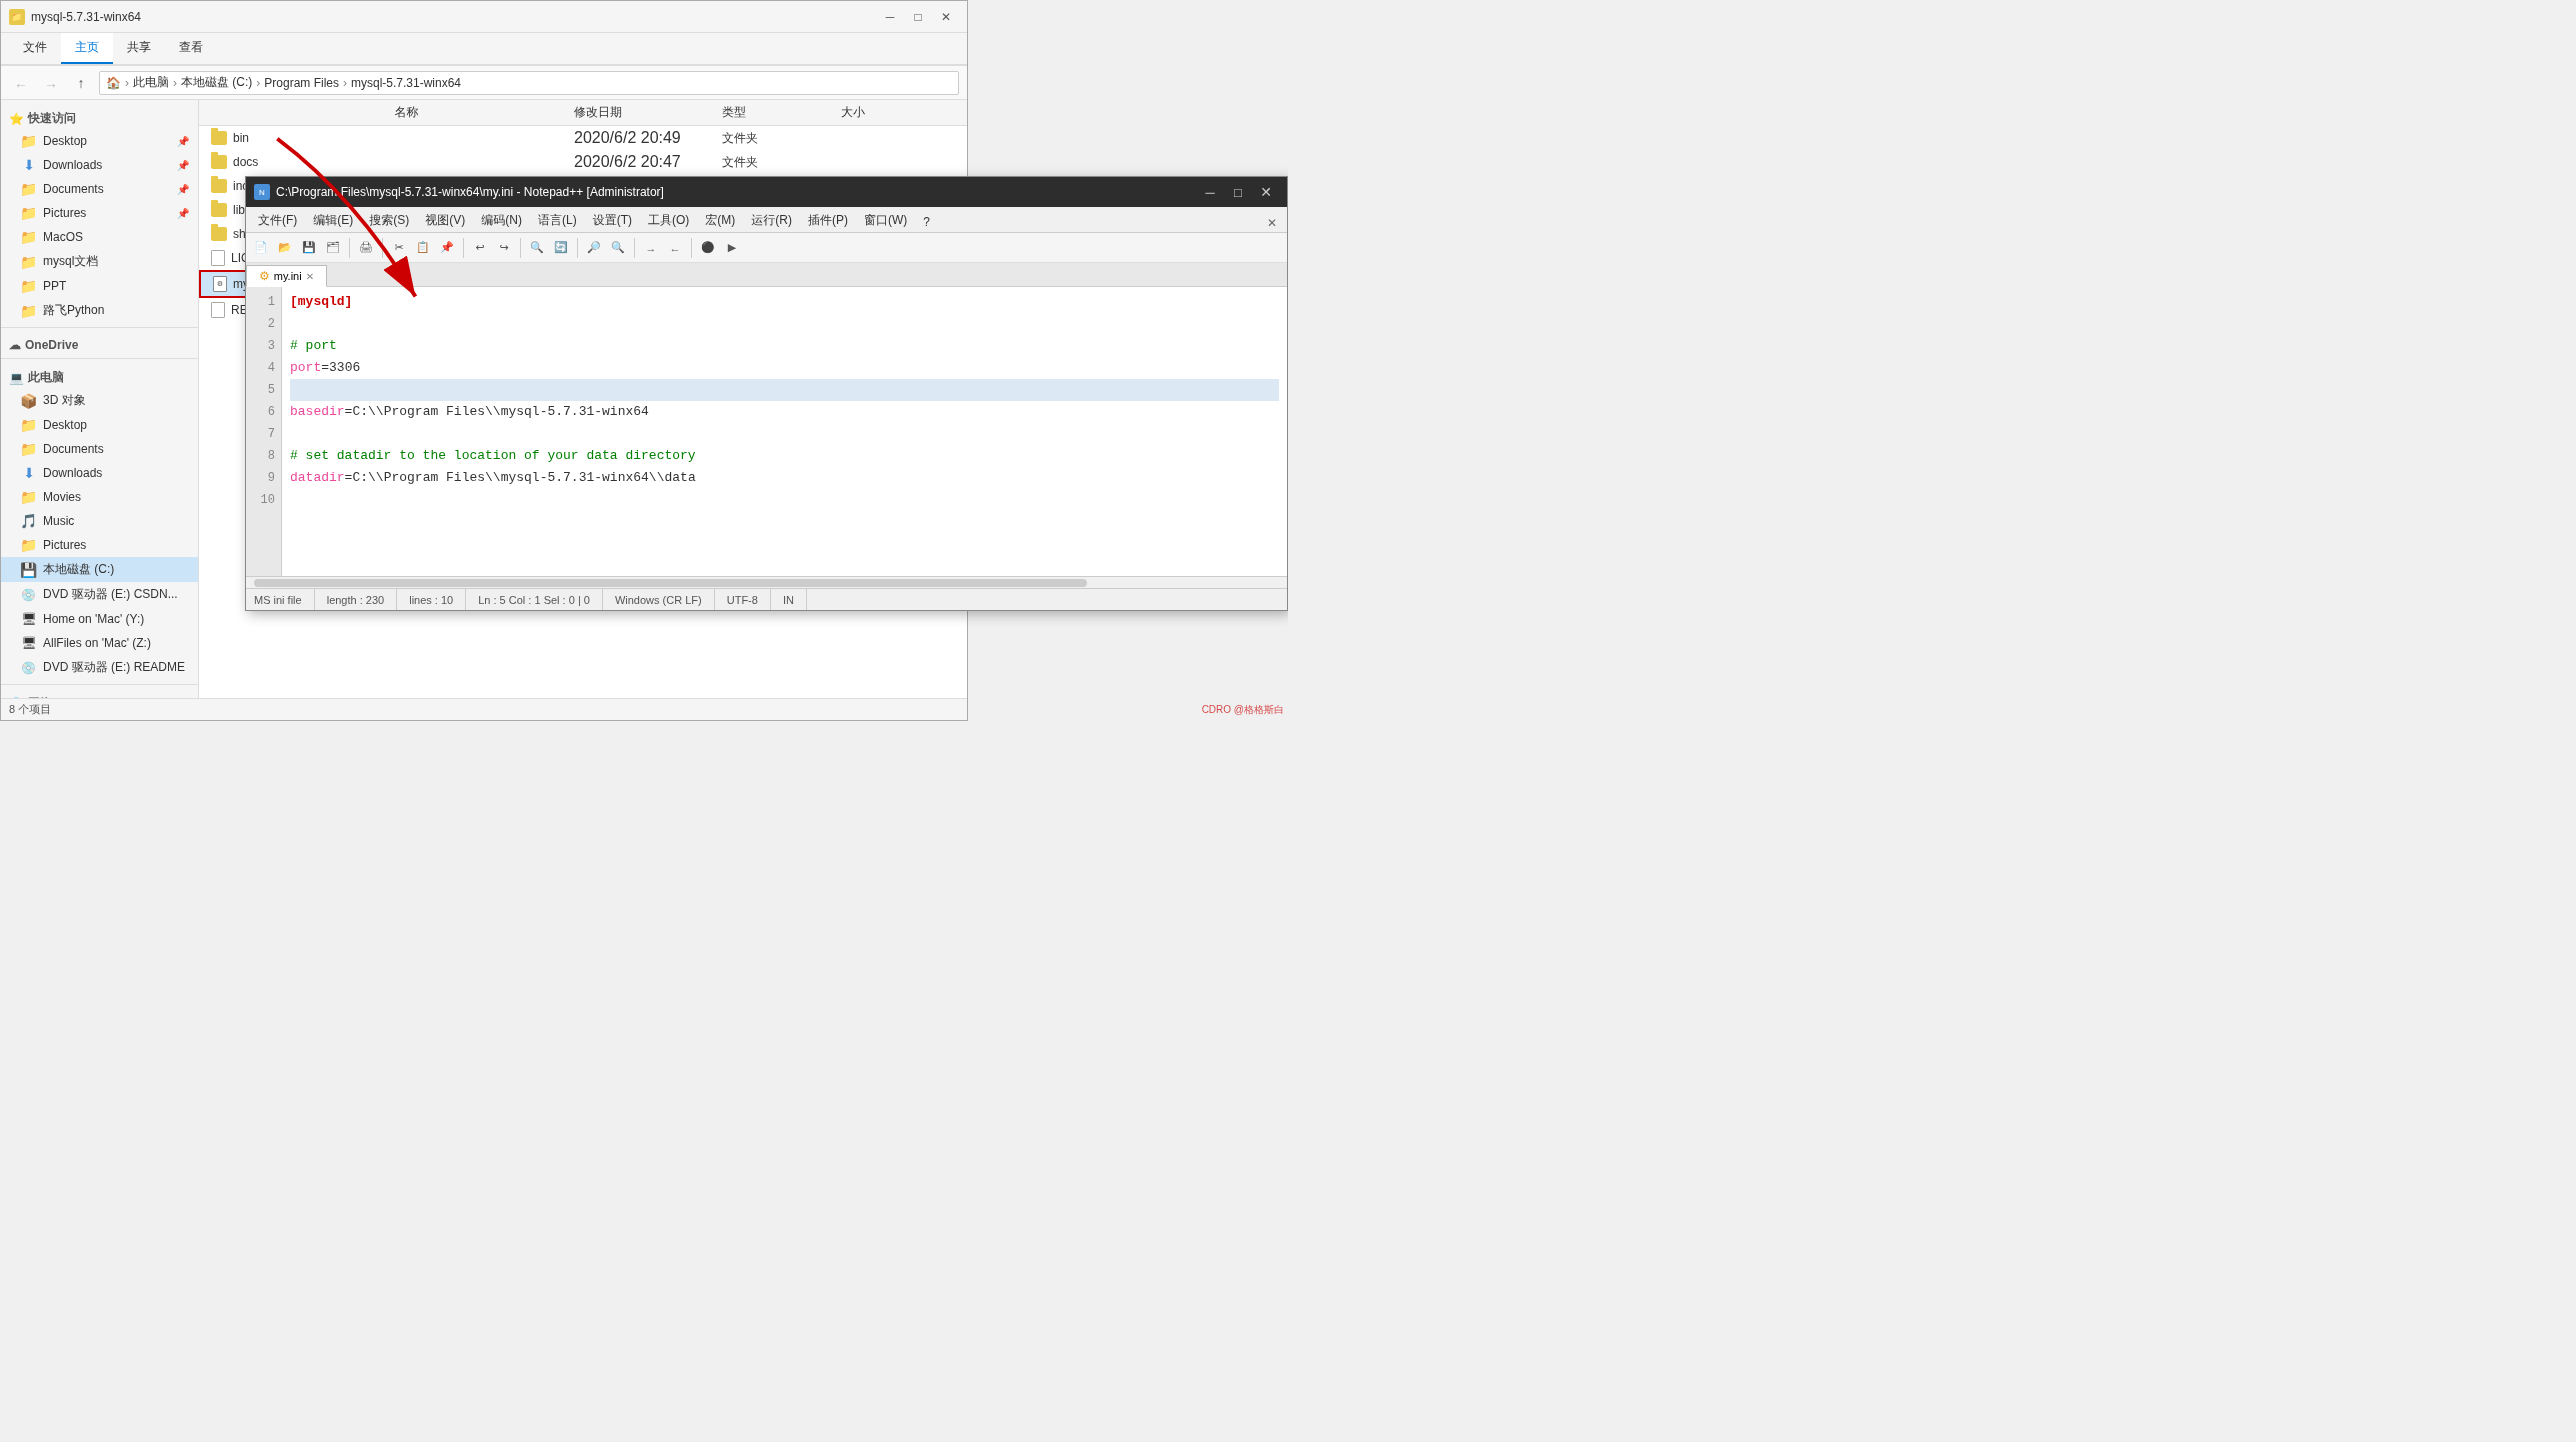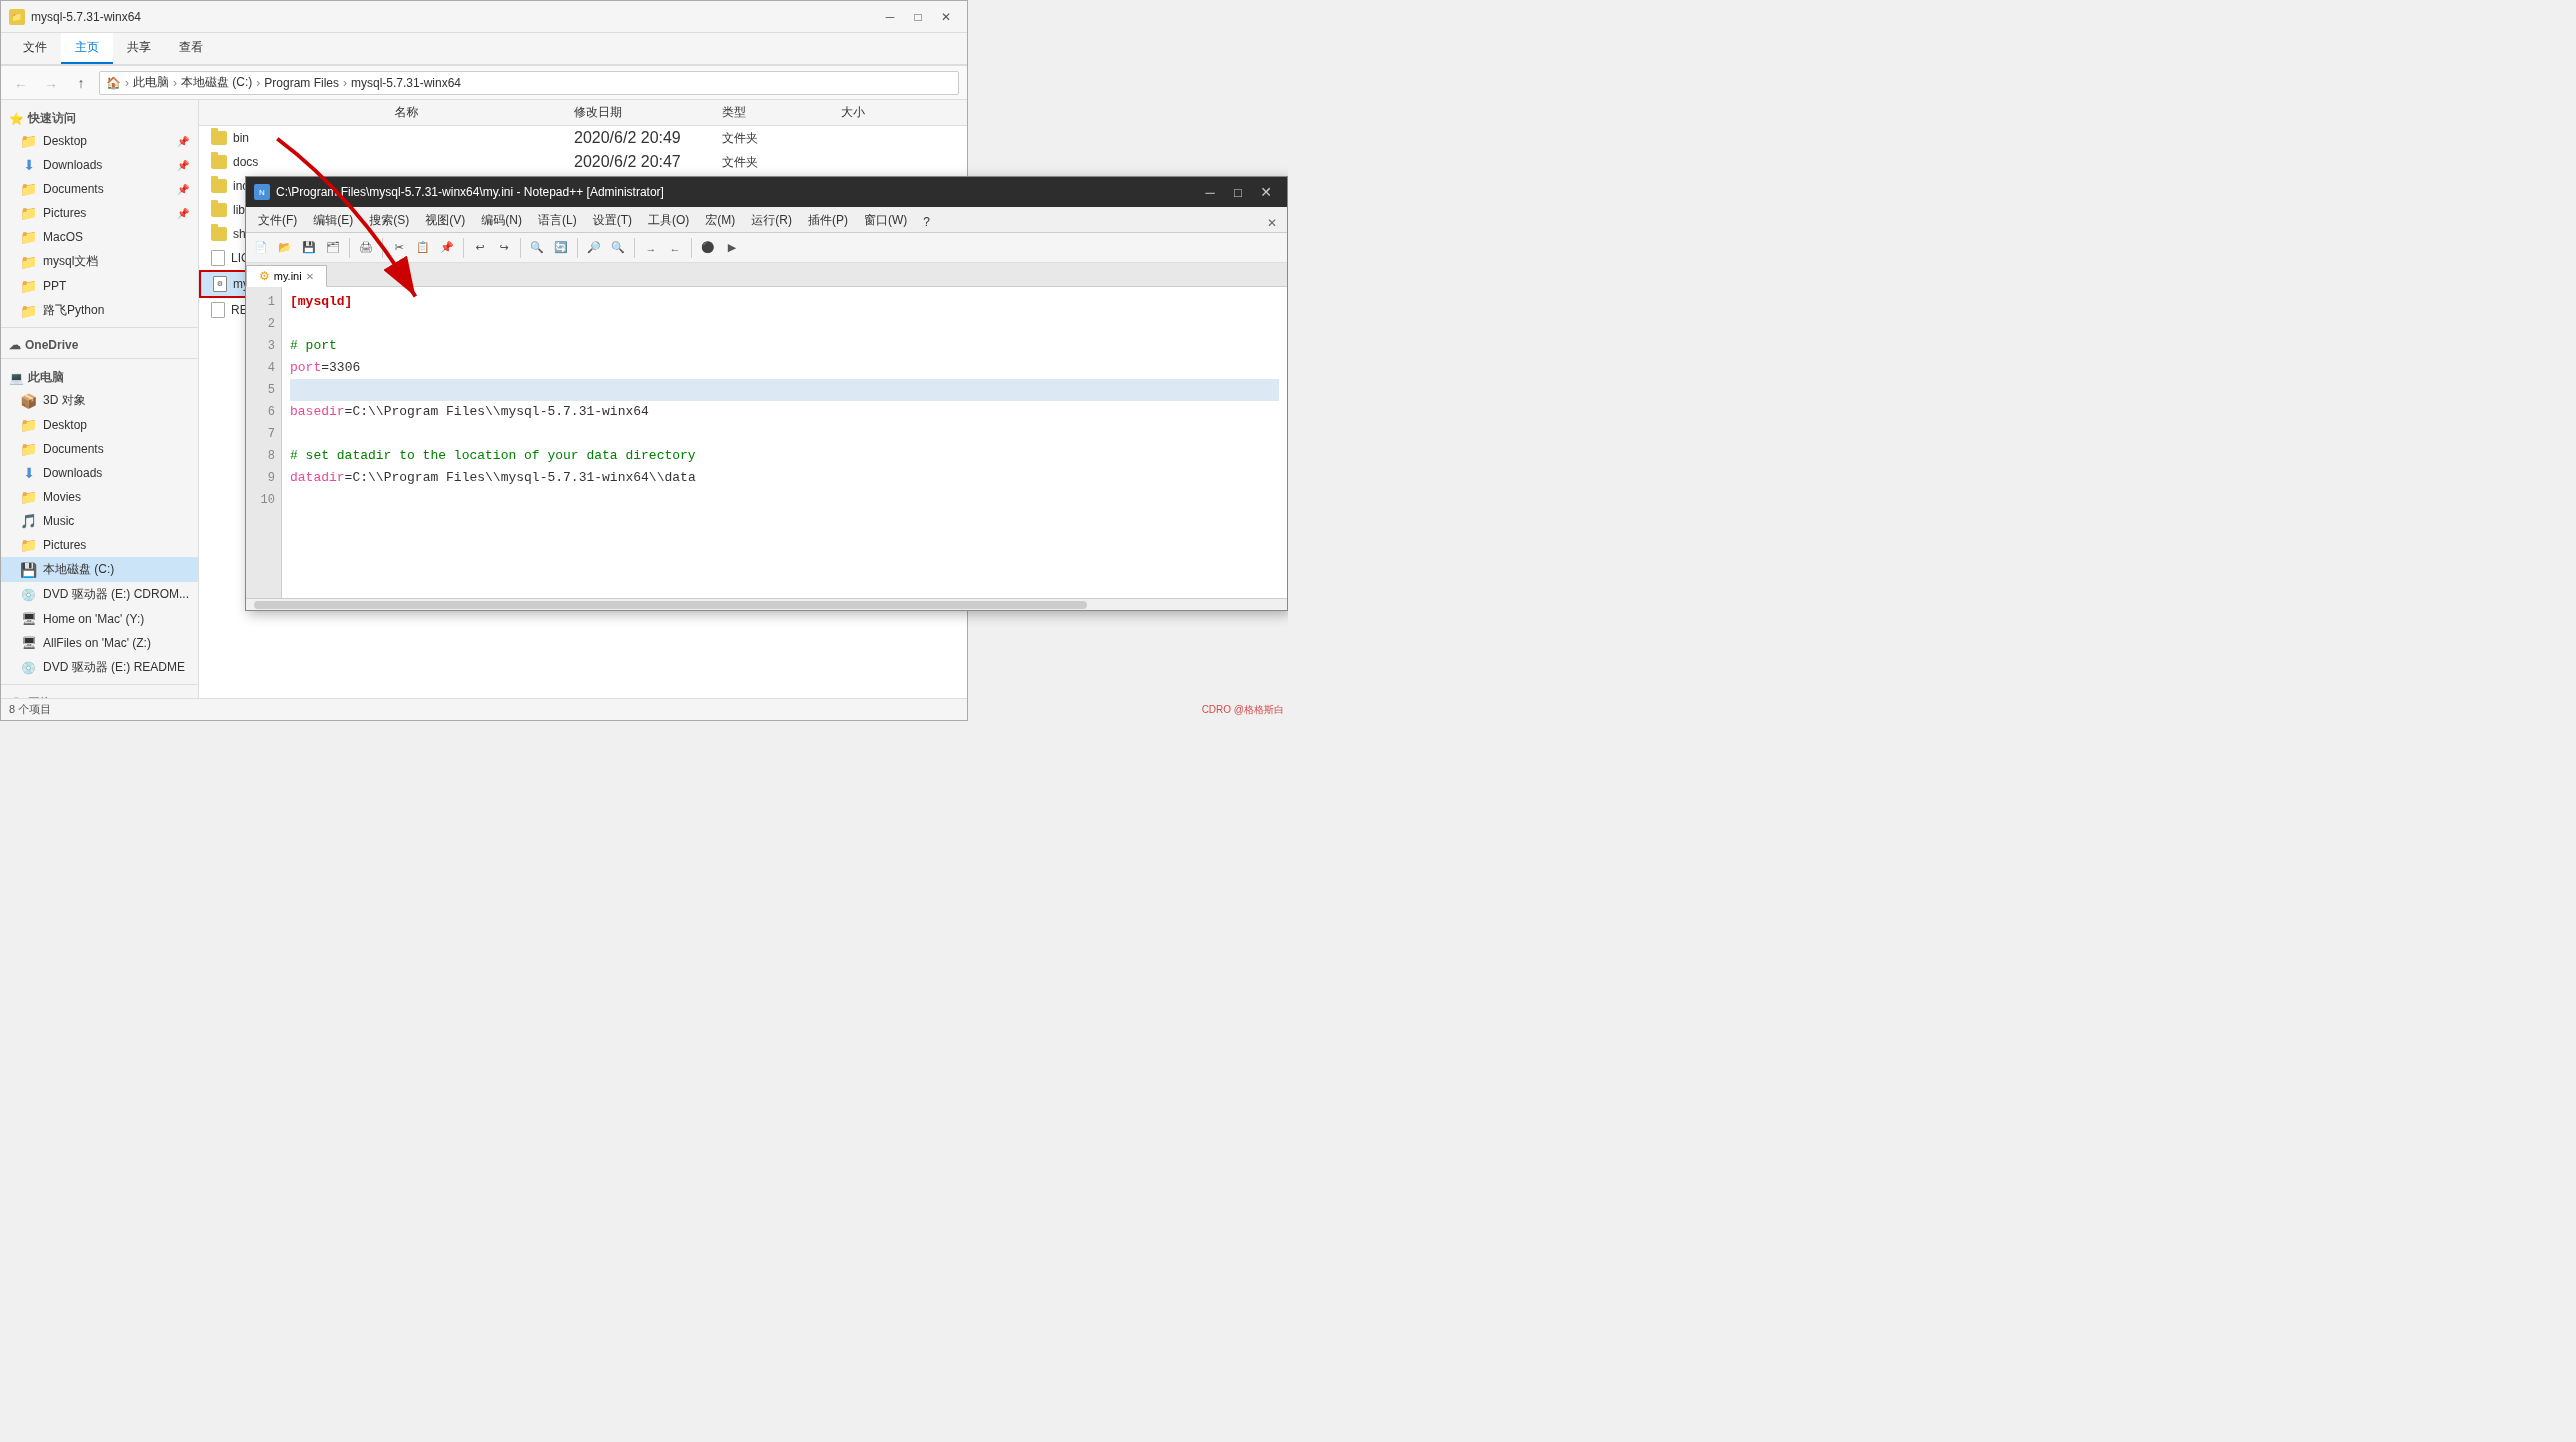--- a/index.html
+++ b/index.html
@@ -608,21 +608,21 @@
       <div class="sidebar-item">
         <div class="sidebar-icon folder-icon-yellow">📁</div>
         <span>Pictures</span>
       </div>
       <div class="sidebar-item selected">
         <div class="sidebar-icon" style="font-size:14px;">💾</div>
         <span>本地磁盘 (C:)</span>
       </div>
       <div class="sidebar-item">
         <div class="sidebar-icon" style="font-size:12px;">💿</div>
-        <span>DVD 驱动器 (E:) CDROM...</span>
+        <span>DVD 驱动器 (E:) CSDN...</span>
       </div>
       <div class="sidebar-item">
         <div class="sidebar-icon" style="font-size:12px;">🖥</div>
         <span>Home on 'Mac' (Y:)</span>
       </div>
       <div class="sidebar-item">
         <div class="sidebar-icon" style="font-size:12px;">🖥</div>
         <span>AllFiles on 'Mac' (Z:)</span>
       </div>
       <div class="sidebar-item">
@@ -816,20 +816,29 @@
       <div class="code-line">&nbsp;</div>
       <div class="code-line"><span class="c-comment"># set datadir to the location of your data directory</span></div>
       <div class="code-line"><span class="c-key">datadir</span><span class="c-equals">=</span><span class="c-value">C:\\Program Files\\mysql-5.7.31-winx64\\data</span></div>
     </div>
   </div>
 
   <div class="npp-scrollbar-h">
     <div class="npp-scrollbar-thumb"></div>
   </div>
 
+  <div class="npp-status-bar">
+    <div class="npp-status-item">MS ini file</div>
+    <div class="npp-status-item">length : 230</div>
+    <div class="npp-status-item">lines : 10</div>
+    <div class="npp-status-item">Ln : 5    Col : 1    Sel : 0 | 0</div>
+    <div class="npp-status-item">Windows (CR LF)</div>
+    <div class="npp-status-item">UTF-8</div>
+    <div class="npp-status-item">IN</div>
+  </div>
 </div>
 
 <svg class="red-arrow" style="position:absolute; top:119px; left:198px; width:277px; height:217px; z-index:20; pointer-events:none;" viewBox="0 0 280 220">
   <defs>
     <marker id="arrowhead" markerWidth="10" markerHeight="7" refX="10" refY="3.5" orient="auto">
       <polygon points="0 0, 10 3.5, 0 7" fill="#cc0000"></polygon>
     </marker>
   </defs>
   <path d="M 80 20 Q 160 80 220 180" stroke="#cc0000" stroke-width="4" fill="none" marker-end="url(#arrowhead)"></path>
 </svg>

